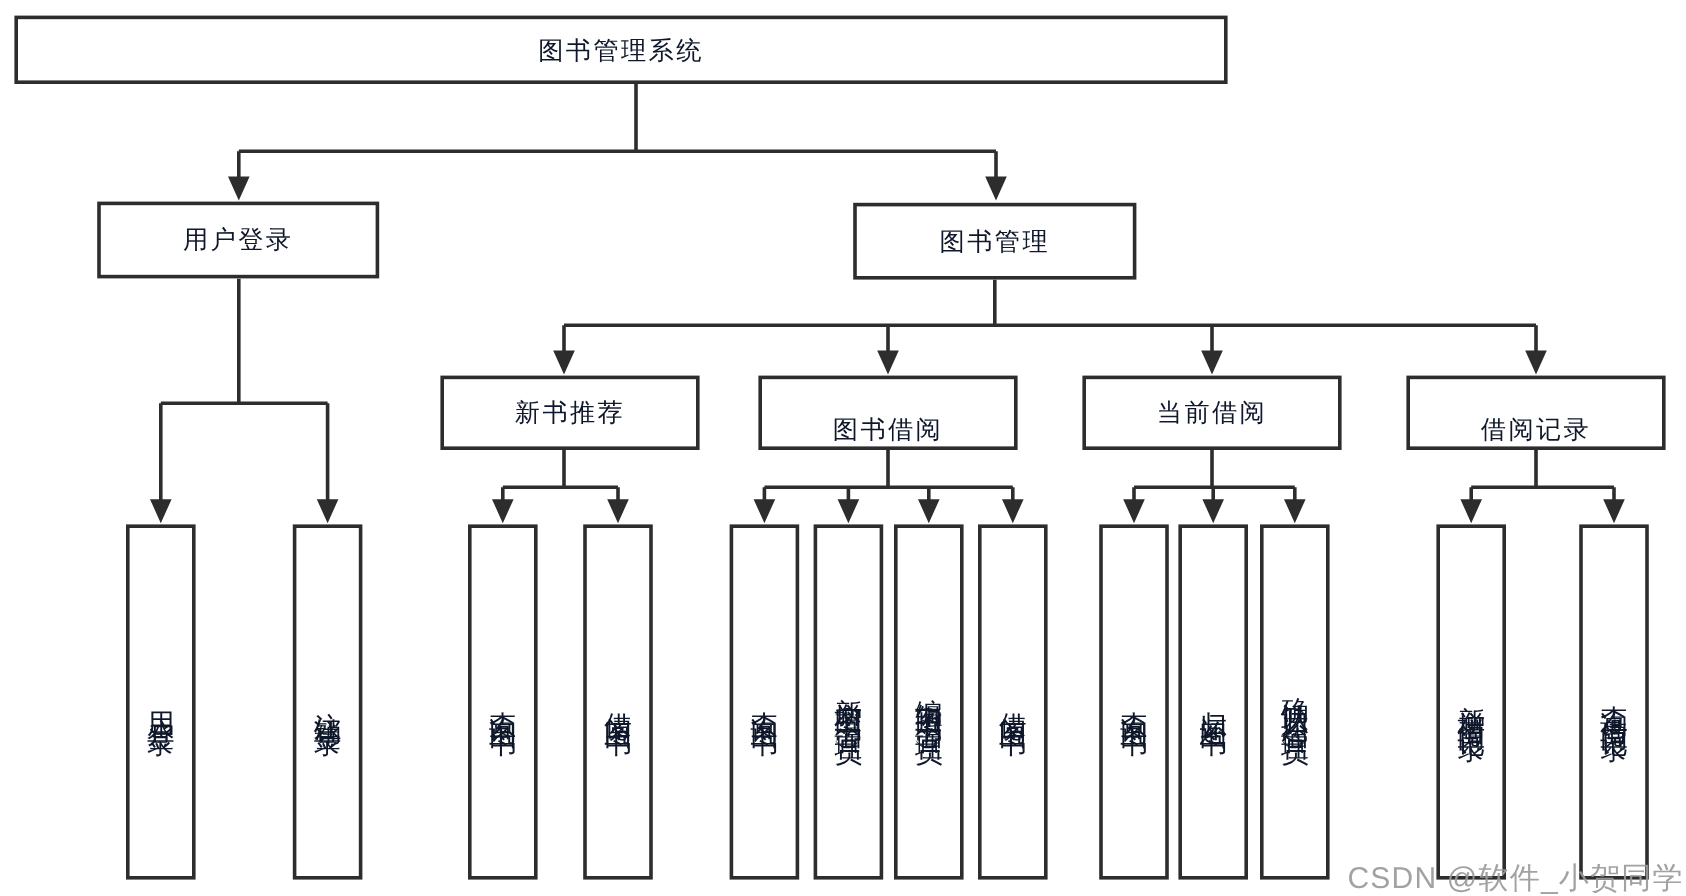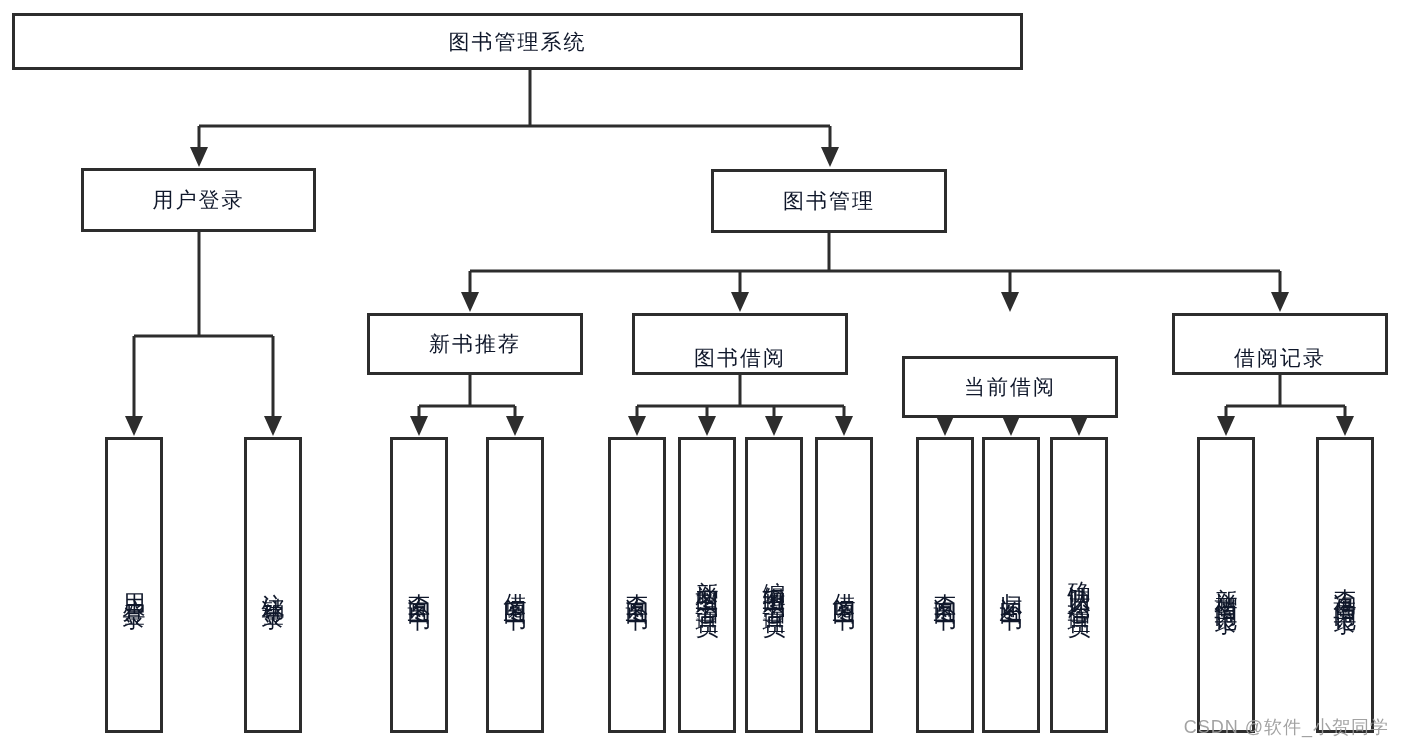--- a/index.html
+++ b/index.html
@@ -19,22 +19,22 @@
   }
   .root{left:12px;top:13px;width:1011px;height:57px;}
   .l2{top:168px;width:235px;height:64px;}
   .l3{top:313px;width:216px;height:62px;}
   .leaf{top:437px;width:58px;height:296px;}
   .vtext{
     writing-mode:vertical-rl;text-orientation:mixed;
     font-size:23px;line-height:1;letter-spacing:5px;
   }
   .watermark{
-    position:absolute;top:715px;right:16px;z-index:5;
-    font-size:18px;color:#9b9b9b;letter-spacing:1px;opacity:.92;
+    position:absolute;top:715px;right:2px;z-index:5;
+    font-size:25px;color:#9b9b9b;letter-spacing:1px;opacity:.92;
   }
 </style>
 </head>
 <body>
 
 <div class="canvas">
 
   <svg class="wires" viewBox="0 0 1405 747" aria-hidden="true">
     <g>
       <path class="wire" d="M530 69 V126 M199 126 H830 M199 126 V152 M830 126 V152"></path>
@@ -76,21 +76,21 @@
   <div class="node l2" style="left:711px;top:169px;width:236px;align-items:center;">
     <span>图书管理</span>
   </div>
 
   <div class="node l3" style="left:347px;margin-left:20px;">
     <span>新书推荐</span>
   </div>
   <div class="node l3" style="left:632px;align-items:flex-end;">
     <span>图书借阅</span>
   </div>
-  <div class="node l3" style="left:902px;margin-top:43px;">
+  <div class="node l3" style="left:902px;">
     <span>当前借阅</span>
   </div>
   <div class="node l3" style="left:1172px;align-items:flex-end;">
     <span>借阅记录</span>
   </div>
 
   <div class="node leaf" style="left:105px;">
     <span class="vtext">用户登录</span>
   </div>
   <div class="node leaf" style="left:244px;">

